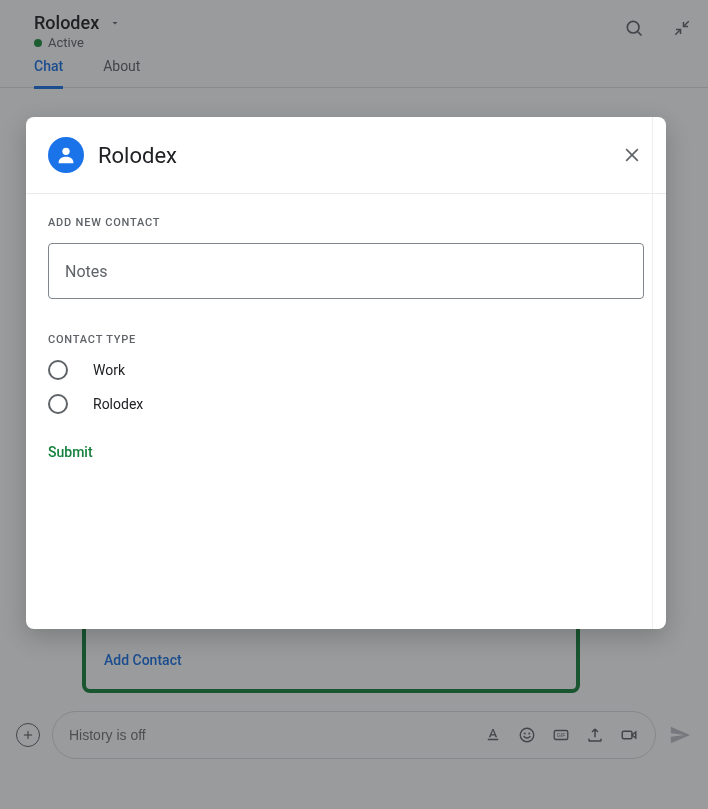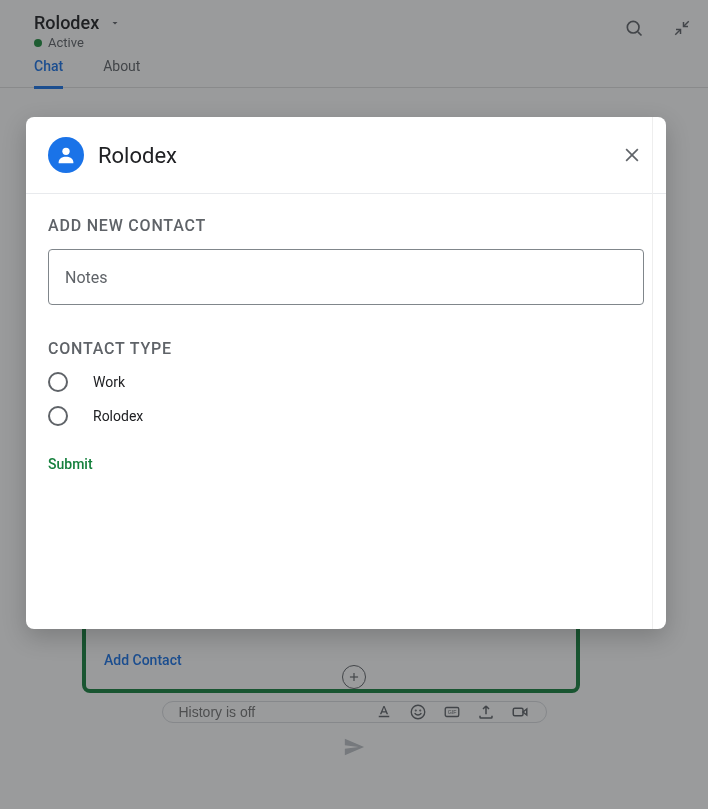--- a/index.html
+++ b/index.html
@@ -79,21 +79,20 @@
     font-weight: 500;
   }
   .composer-row {
     position: absolute;
     bottom: 50px;
     left: 16px;
     right: 16px;
     display: flex;
     align-items: center;
     gap: 12px;
-    flex-direction: column;
   }
   .plus-btn {
     width: 24px; height: 24px;
     border: 1.5px solid #5f6368;
     border-radius: 50%;
     display:flex; align-items:center; justify-content:center;
     color:#5f6368;
     cursor:pointer;
     flex-shrink:0;
   }
@@ -165,21 +164,21 @@
   }
   .dialog-body {
     padding: 22px 22px;
     overflow: auto;
   }
   .dialog-right-edge {
     position:absolute; right:0; top:0; bottom:0; width:14px;
     border-left:1px solid #eee;
   }
   .section-label {
-    font-size: 16px;
+    font-size: 11px;
     letter-spacing: 0.8px;
     color: #5f6368;
     font-weight: 500;
     margin-bottom: 14px;
   }
   .text-field {
     width: 100%;
     height: 56px;
     border: 1px solid #80868b;
     border-radius: 4px;

